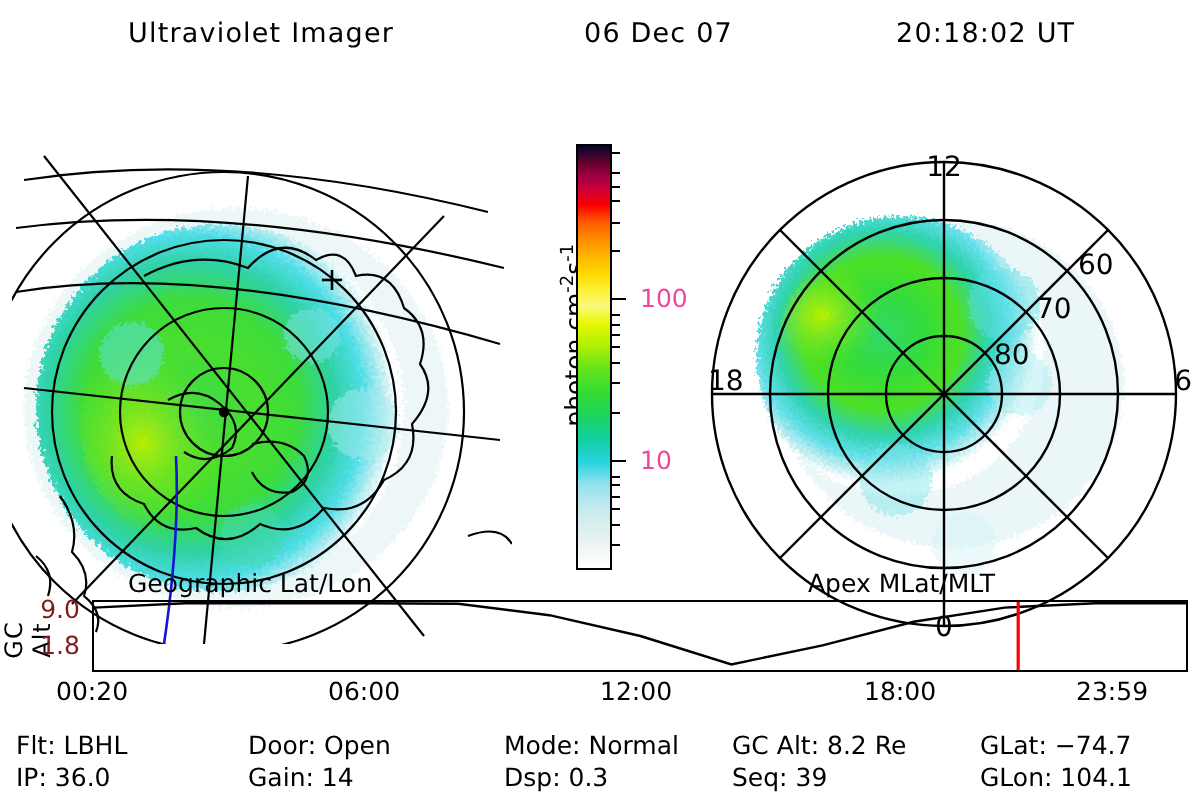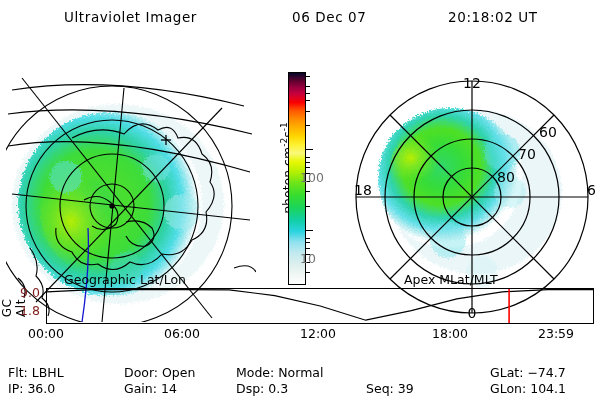--- a/index.html
+++ b/index.html
@@ -91,33 +91,32 @@
   }
   .cbar-minor {
     position: absolute;
     left: 48px;
     width: 4px;
     height: 1px;
     background: #000;
   }
   .cbar-lab {
     position: absolute;
-    left: 42px;
-    font-size: 12.5px;
-    color: #737373;
+    left: 62px;
+    font-size: 12.5px;
+    color: #ec4899;
     transform: translateY(-50%);
     white-space: nowrap;
-    margin-top: 28px;
   }
 
   
   .orbit-wrap {
     position: absolute;
     left: 0;
-    top: 272px;
+    top: 284px;
     width: 552px;
     height: 68px;
   }
   .orbit-caption {
     position: absolute;
     font-size: 12.5px;
     color: #000;
     white-space: nowrap;
     top: 0px;
   }
@@ -175,21 +174,21 @@
     color: #000;
   }
   .footer .cell {
     position: absolute;
     white-space: nowrap;
   }
   .footer .r0 { top: 0px; }
   .footer .r1 { top: 16px; }
   .c0 { left: 8px; }
   .c1 { left: 124px; }
-  .c2 { left: 236px; text-align: center; }
+  .c2 { left: 252px; text-align: center; }
   .c3 { left: 366px; }
   .c4 { left: 490px; }
 </style>
 </head>
 <body>
 
 <div id="app">
 
   <div class="header">
     <span id="hdr-title">Ultraviolet Imager</span>
@@ -379,31 +378,32 @@
     <span class="orbit-ytick" id="yt-hi">9.0</span>
     <span class="orbit-ytick" id="yt-lo">1.8</span>
 
     <div class="orbit">
       <svg width="546" height="34" viewBox="0 0 546 34" preserveAspectRatio="none">
         <polyline id="orbit-trace" fill="none" stroke="#000" stroke-width="1.2" points="0.0,2.8 45.5,0.6 91.1,0.6 136.6,0.6 182.1,0.9 227.7,6.6 273.2,17.0 318.7,31.2 364.3,21.7 409.8,9.9 455.3,2.8 500.8,0.6 546.0,0.6"></polyline>
         <line id="orbit-marker" y1="0" y2="34" stroke="#ff0000" stroke-width="1.6" x1="462.1" x2="462.1"></line>
       </svg>
     </div>
 
-    <span class="xtick" style="left:28px">00:00</span>
+    <span class="xtick" style="left:28px">00:20</span>
     <span class="xtick" style="left:164px">06:00</span>
     <span class="xtick" style="left:300px">12:00</span>
     <span class="xtick" style="left:432px">18:00</span>
     <span class="xtick" style="left:538px">23:59</span>
   </div>
 
   <div class="footer">
     <span class="cell r0 c0">Flt: LBHL</span>
     <span class="cell r1 c0">IP: 36.0</span>
     <span class="cell r0 c1">Door: Open</span>
     <span class="cell r1 c1">Gain: 14</span>
     <span class="cell r0 c2">Mode: Normal</span>
     <span class="cell r1 c2">Dsp:   0.3</span>
+    <span class="cell r0 c3">GC Alt: 8.2 Re</span>
     <span class="cell r1 c3">Seq: 39</span>
     <span class="cell r0 c4">GLat: −74.7</span>
     <span class="cell r1 c4">GLon: 104.1</span>
   </div>
 </div>
 
 </body></html>

